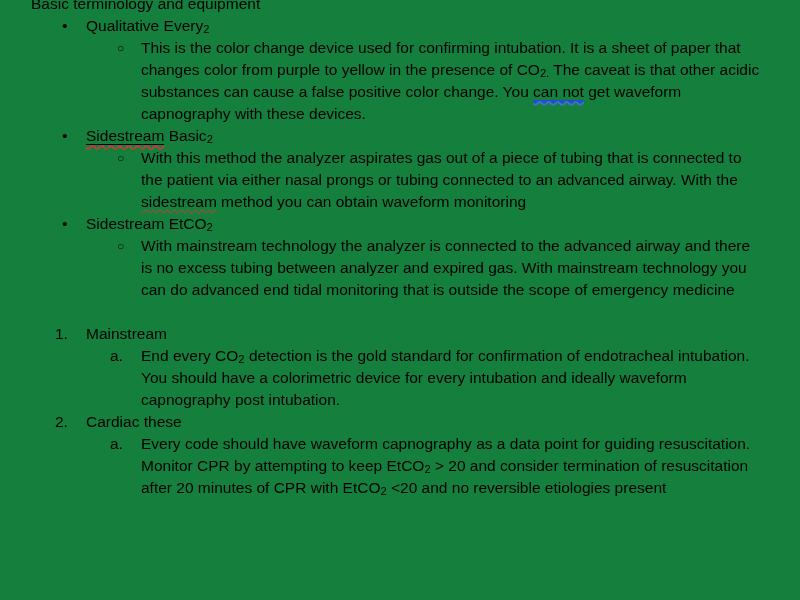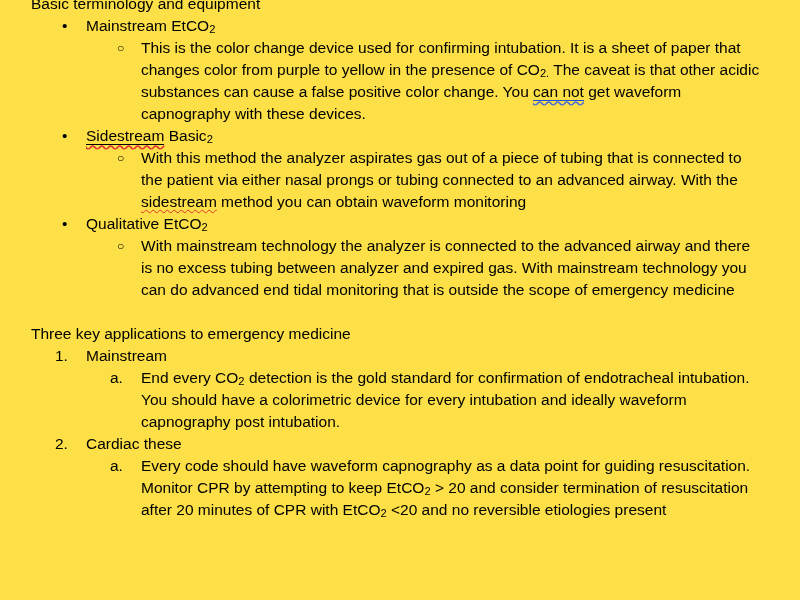--- a/index.html
+++ b/index.html
@@ -13,21 +13,21 @@
     overflow: hidden;
     font-family: "Liberation Sans", sans-serif;
     color: #000000;
     -webkit-font-smoothing: antialiased;
   }
 
   .page {
     position: relative;
     width: 800px;
     height: 600px;
-    background: #fde047;
+    background: #15803d;
     overflow: hidden;
   }
 
   
   .doc {
     position: absolute;
     left: 0;
     top: -7px;
     width: 800px;
   }
@@ -87,40 +87,39 @@
   .u-solid.spell {
     text-decoration: underline wavy #e03131;
     border-bottom: 1px solid #000;
     text-underline-offset: 3px;
     padding-bottom: 0px;
   }
 
   
   .u-solid.grammar {
     text-decoration: underline wavy #4a6fd4;
-    border-bottom: 1px solid #1d4ed8;
+    border-bottom: 3px solid #1d4ed8;
     text-underline-offset: 3px;
     text-align: right;
   }
 
   
   .gap-blank { height: 22px; }
 </style>
 </head>
 <body>
 
 <div class="page">
   <div class="doc" id="doc-root">
       <p class="para lvl-head">Basic terminology and equipment</p>
-      <p class="para lvl-bullet"><span class="marker bullet">•</span><span>Mainstream EtCO</span><sub>2</sub></p>
+      <p class="para lvl-bullet"><span class="marker bullet">•</span><span>Qualitative Every</span><sub>2</sub></p>
       <p class="para lvl-circle"><span class="marker circle">○</span><span>This is the color change device used for confirming intubation. It is a sheet of paper that changes color from purple to yellow in the presence of CO</span><sub>2.</sub><span> The caveat is that other acidic substances can cause a false positive color change. You </span><span class="u-solid grammar">can not</span><span> get waveform capnography with these devices.</span></p>
       <p class="para lvl-bullet"><span class="marker bullet">•</span><span class="u-solid spell">Sidestream</span><span> Basic</span><sub>2</sub></p>
       <p class="para lvl-circle"><span class="marker circle">○</span><span>With this method the analyzer aspirates gas out of a piece of tubing that is connected to the patient via either nasal prongs or tubing connected to an advanced airway. With the </span><span class="spell">sidestream</span><span> method you can obtain waveform monitoring</span></p>
-      <p class="para lvl-bullet"><span class="marker bullet">•</span><span>Qualitative EtCO</span><sub>2</sub></p>
+      <p class="para lvl-bullet"><span class="marker bullet">•</span><span>Sidestream EtCO</span><sub>2</sub></p>
       <p class="para lvl-circle"><span class="marker circle">○</span><span>With mainstream technology the analyzer is connected to the advanced airway and there is no excess tubing between analyzer and expired gas. With mainstream technology you can do advanced end tidal monitoring that is outside the scope of emergency medicine</span></p>
       <div class="gap-blank"></div>
-      <p class="para lvl-head">Three key applications to emergency medicine</p>
       <p class="para lvl-num"><span class="marker num">1.</span><span>Mainstream</span></p>
       <p class="para lvl-alpha"><span class="marker alpha">a.</span><span>End every CO</span><sub>2</sub><span> detection is the gold standard for confirmation of endotracheal intubation. You should have a colorimetric device for every intubation and ideally waveform capnography post intubation.</span></p>
       <p class="para lvl-num"><span class="marker num">2.</span><span>Cardiac these</span></p>
       <p class="para lvl-alpha"><span class="marker alpha">a.</span><span>Every code should have waveform capnography as a data point for guiding resuscitation. Monitor CPR by attempting to keep EtCO</span><sub>2</sub><span> &gt; 20 and consider termination of resuscitation after 20 minutes of CPR with EtCO</span><sub>2</sub><span> &lt;20 and no reversible etiologies present</span></p>
     </div>
 </div>
 
 </body></html>

